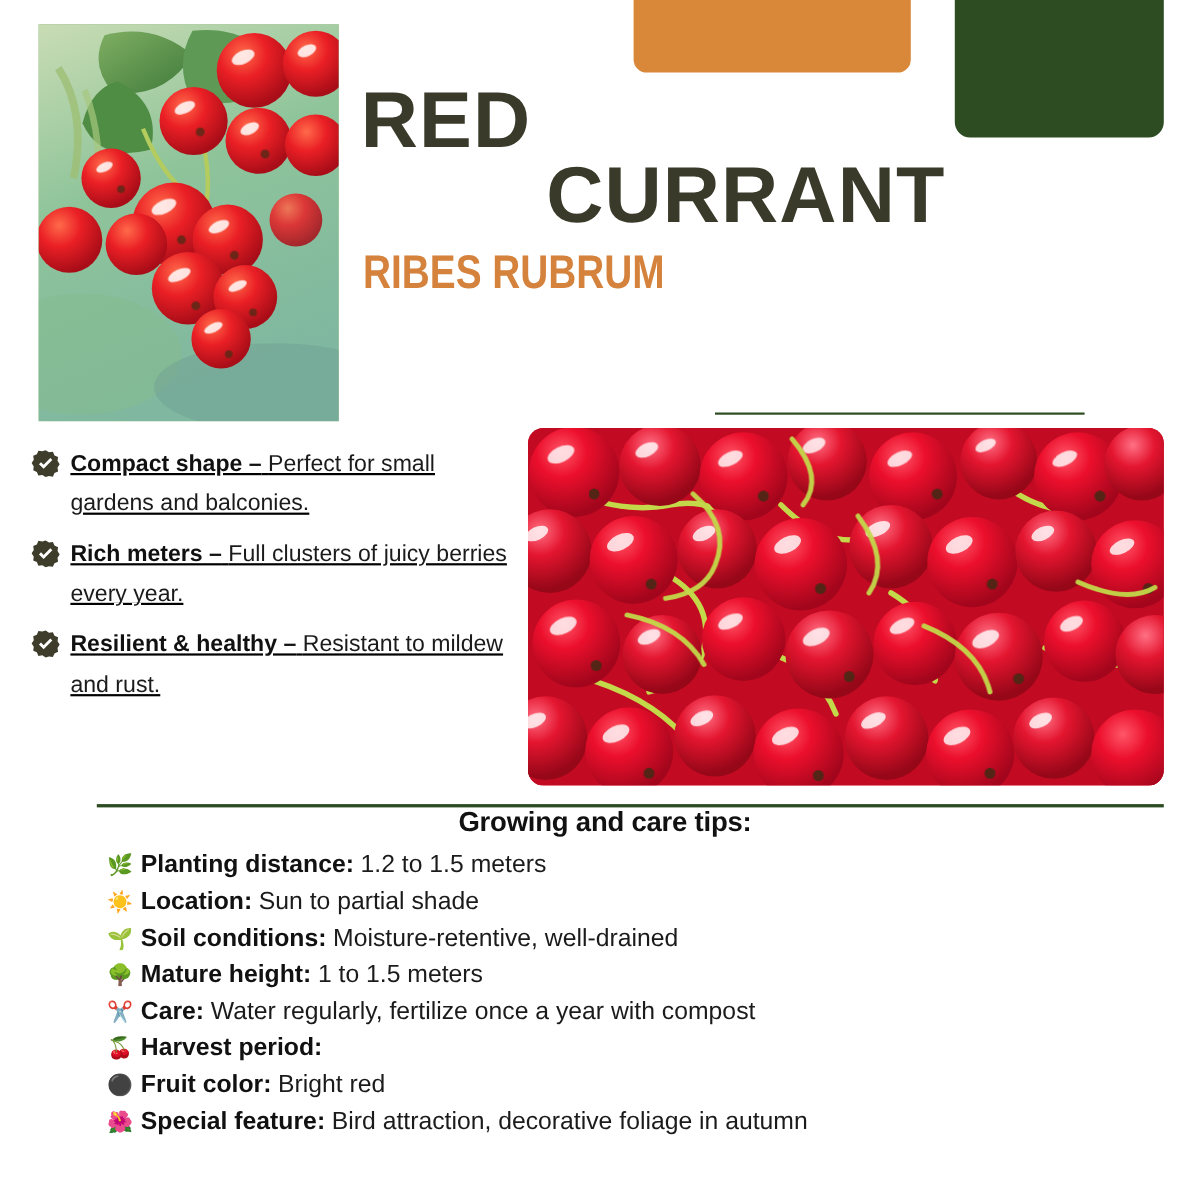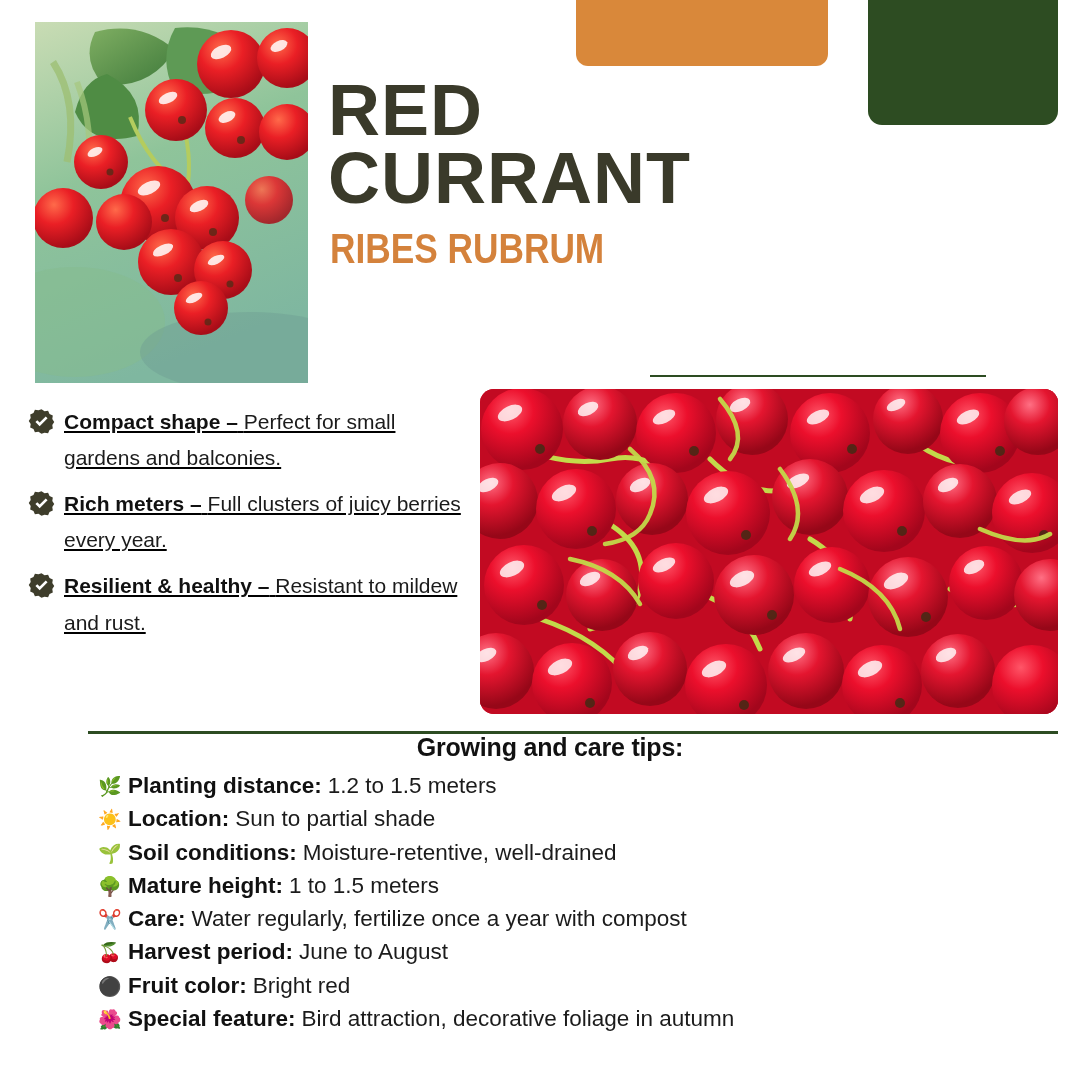--- a/index.html
+++ b/index.html
@@ -27,21 +27,21 @@
   .hero-photo svg{display:block;width:100%;height:100%;}
 
   
   .title-wrap{position:absolute;left:318px;top:76px;width:700px;}
   .title{
     font-family:"Liberation Sans", sans-serif;
     font-weight:bold;font-size:72px;line-height:0.95;
     letter-spacing:1px;color:#3a3a2a;margin:0;
     text-transform:uppercase;
   }
-  .title .l2{display:block;}
+  .title .l2{display:block;text-align:center;}
   .subtitle{
     font-family:"Liberation Sans", sans-serif;
     font-weight:bold;font-size:43px;line-height:1;
     letter-spacing:0px;color:#d4823c;margin:14px 0 0 2px;
     text-transform:uppercase;transform:scaleX(0.82);transform-origin:left center;
   }
 
   
   .tagline{
     position:absolute;left:400px;top:320px;width:620px;text-align:right;
@@ -383,21 +383,20 @@
 
     <div class="tip">
       <span class="tip-icon">✂️</span>
       <span class="tip-label">Care:</span>
       <span class="tip-value">Water regularly, fertilize once a year with compost</span>
     </div>
 
     <div class="tip">
       <span class="tip-icon">🍒</span>
       <span class="tip-label">Harvest period:</span>
-      <span class="tip-value">June to August</span>
     </div>
 
     <div class="tip">
       <span class="tip-icon">⚫</span>
       <span class="tip-label">Fruit color:</span>
       <span class="tip-value">Bright red</span>
     </div>
 
     <div class="tip">
       <span class="tip-icon">🌺</span>

